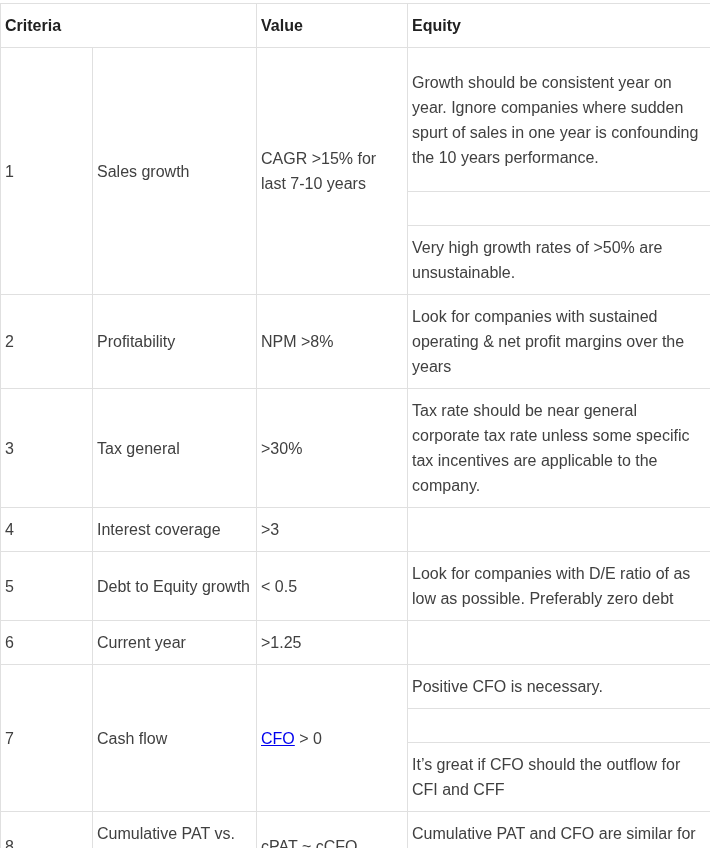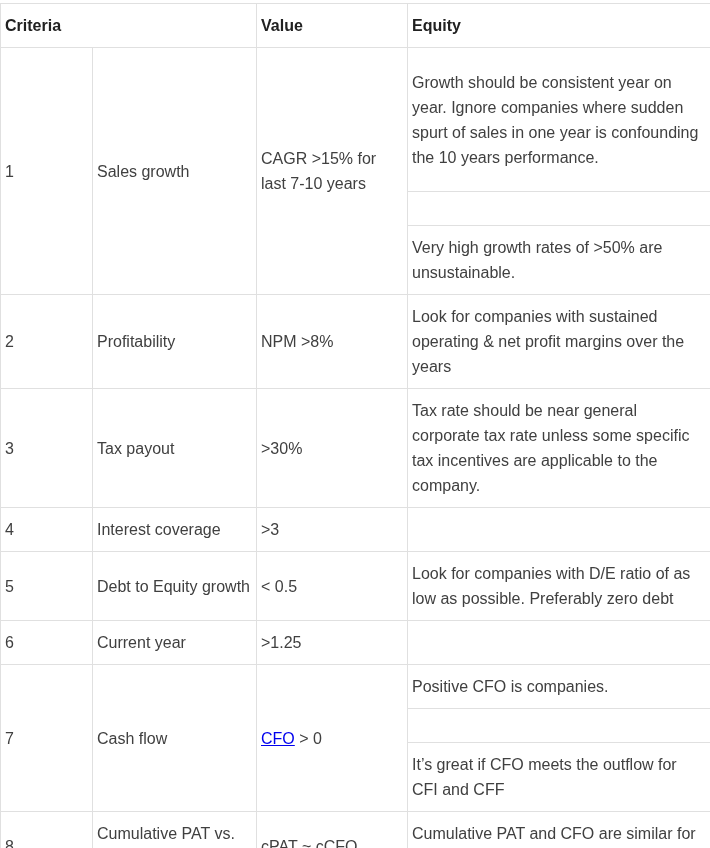--- a/index.html
+++ b/index.html
@@ -84,21 +84,21 @@
 
     <tr>
       <td>2</td>
       <td>Profitability</td>
       <td>NPM &gt;8%</td>
       <td class="remarks">Look for companies with sustained operating &amp; net profit margins over the years</td>
     </tr>
 
     <tr>
       <td>3</td>
-      <td>Tax payout</td>
+      <td>Tax general</td>
       <td>&gt;30%</td>
       <td class="remarks">Tax rate should be near general corporate tax rate unless some specific tax incentives are applicable to the company.</td>
     </tr>
 
     <tr>
       <td>4</td>
       <td>Interest coverage</td>
       <td>&gt;3</td>
       <td class="remarks"></td>
     </tr>
@@ -114,27 +114,27 @@
       <td>6</td>
       <td>Current year</td>
       <td>&gt;1.25</td>
       <td class="remarks"></td>
     </tr>
 
     <tr>
       <td rowspan="3">7</td>
       <td rowspan="3">Cash flow</td>
       <td rowspan="3"><a class="inline-link" href="#">CFO</a><span> &gt; 0</span></td>
-      <td class="remarks remark-a7">Positive CFO is companies.</td>
+      <td class="remarks remark-a7">Positive CFO is necessary.</td>
     </tr>
     <tr>
       <td class="remarks spacer"></td>
     </tr>
     <tr>
-      <td class="remarks remark-b7">It’s great if CFO meets the outflow for CFI and CFF</td>
+      <td class="remarks remark-b7">It’s great if CFO should the outflow for CFI and CFF</td>
     </tr>
 
     <tr>
       <td>8</td>
       <td>Cumulative PAT vs. CFO</td>
       <td>cPAT ~ cCFO</td>
       <td class="remarks">Cumulative PAT and CFO are similar for last 10 years</td>
     </tr>
   </tbody>
 </table>

